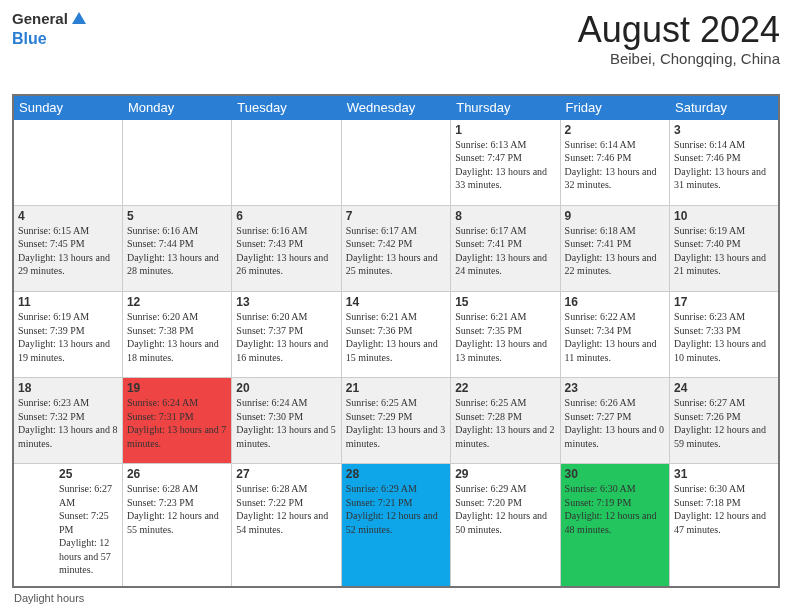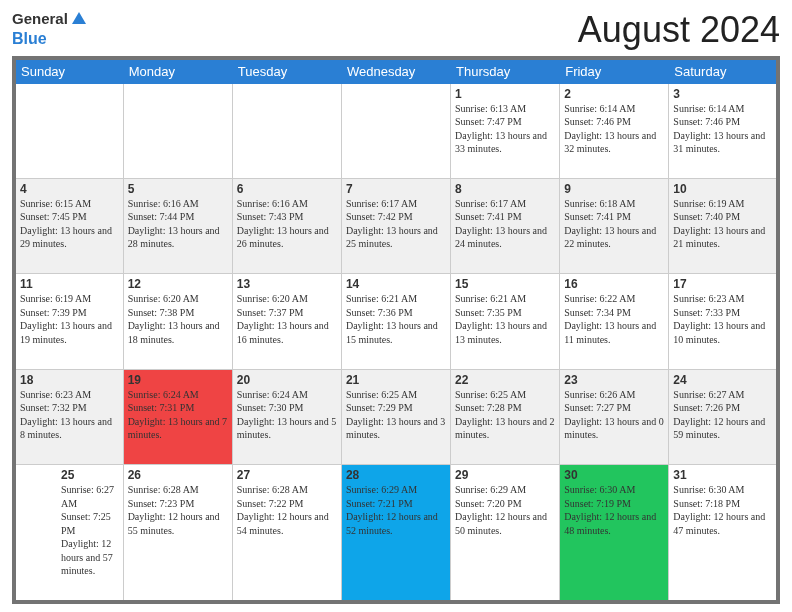--- a/index.html
+++ b/index.html
@@ -37,24 +37,25 @@
       font-weight: normal;
       color: #222;
       line-height: 1.1;
     }
     .location {
       font-size: 15px;
       color: #444;
     }
     .calendar {
       flex: 1;
-      border: 4px solid #737373;
+      border: 2px solid #737373;
       border-collapse: collapse;
       width: 100%;
       table-layout: fixed;
+      margin-top: 21px;
     }
     .calendar th {
       background: #2a7fd4;
       color: #fff;
       text-align: left;
       padding: 4px 5px;
       font-size: 13px;
       font-weight: normal;
       border: 1px solid #2a7fd4;
     }
@@ -111,20 +112,21 @@
             <polygon points="9,2 16,14 2,14" fill="#2a7fd4"></polygon>
           </svg>
         </div>
         <div>
           <span style="color:#2a7fd4; font-size:16px; font-weight:bold;">Blue</span>
         </div>
       </div>
     </div>
     <div class="title-area">
       <div class="month-year">August 2024</div>
+      <div class="location">Beibei, Chongqing, China</div>
     </div>
   </div>
 
   <table class="calendar">
     <thead>
       <tr>
       <th>Sunday</th>
           <th>Monday</th>
           <th>Tuesday</th>
           <th>Wednesday</th>
@@ -330,13 +332,16 @@
           <td style="background: rgb(255, 255, 255);">
             <div class="day-num">31</div>
             <div class="day-info" style="white-space: pre-line;">Sunrise: 6:30 AM
 Sunset: 7:18 PM
 Daylight: 12 hours and 47 minutes.</div>
           </td>
         </tr>
       </tbody>
   </table>
 
+  <div class="footer-note">
+    <span>Daylight hours</span>
+  </div>
 </div>
 
 </body></html>

